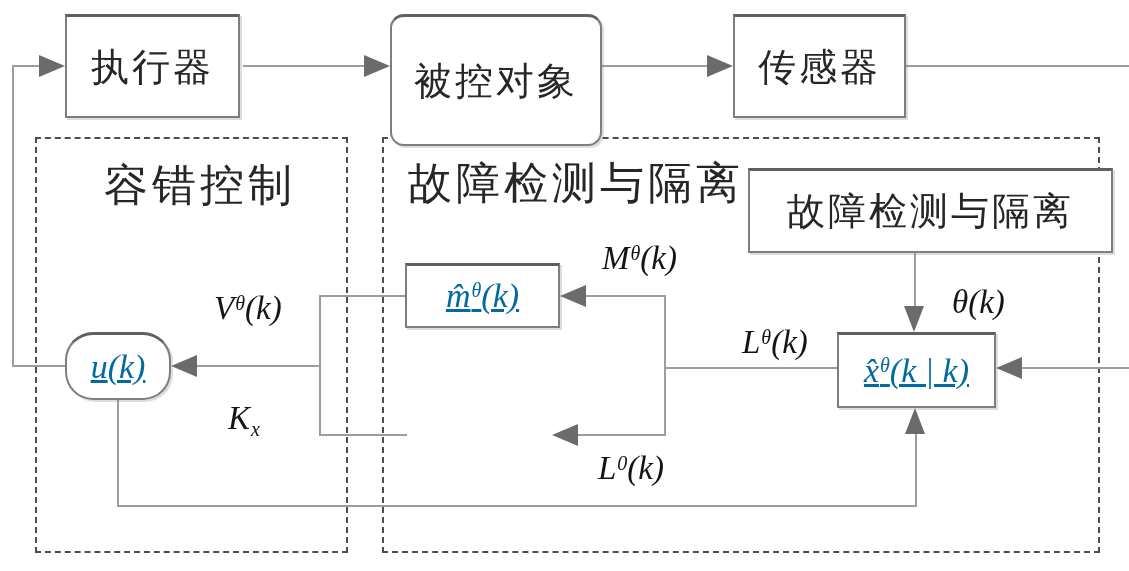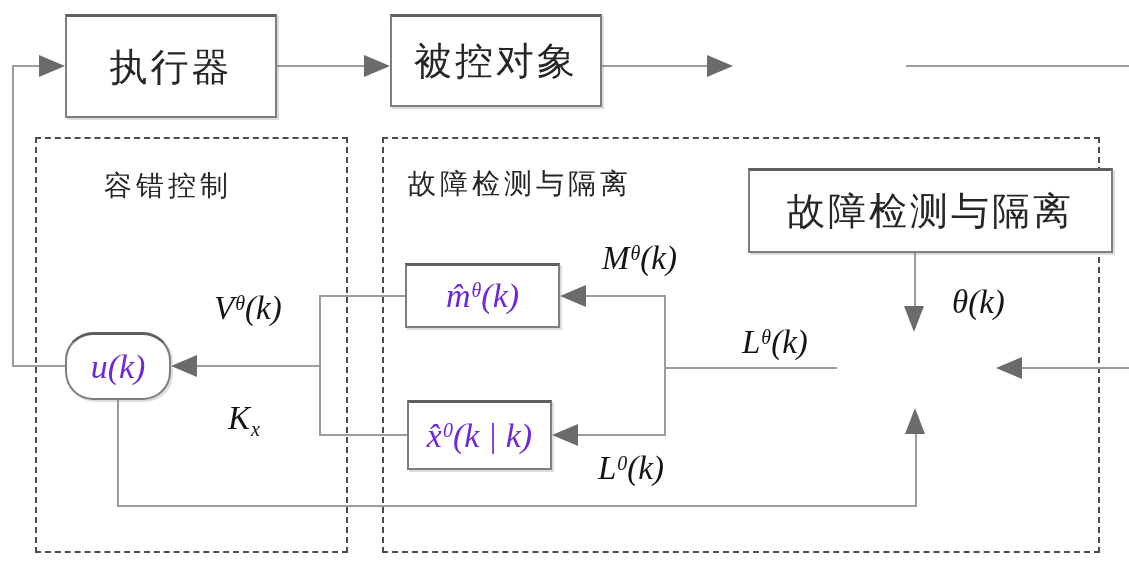--- a/index.html
+++ b/index.html
@@ -29,41 +29,41 @@
     font-size:38px;letter-spacing:3px;color:#262626;
     font-family:"Liberation Serif","DejaVu Serif",serif;
     white-space:nowrap;line-height:1;
   }
   
   .region{
     position:absolute;border:2px dashed var(--dash);
     box-sizing:border-box;background:transparent;
   }
   .region-title{
-    position:absolute;font-size:28px;letter-spacing:4px;color:#262626;
-    white-space:nowrap;line-height:1;margin-top:8px;
+    position:absolute;font-size:44px;letter-spacing:4px;color:#262626;
+    white-space:nowrap;line-height:1;
   }
   
   .hl{position:absolute;height:2px;background:var(--line);}
   .vl{position:absolute;width:2px;background:var(--line);}
   
   .arr{position:absolute;width:0;height:0;}
   .arr.r{border-top:11px solid transparent;border-bottom:11px solid transparent;border-left:26px solid var(--arrow);}
   .arr.l{border-top:11px solid transparent;border-bottom:11px solid transparent;border-right:26px solid var(--arrow);}
   .arr.d{border-left:10px solid transparent;border-right:10px solid transparent;border-top:26px solid var(--arrow);}
   .arr.u{border-left:10px solid transparent;border-right:10px solid transparent;border-bottom:26px solid var(--arrow);}
   
   .math{
     position:absolute;font-style:italic;font-size:33px;color:#141414;
     font-family:"Liberation Serif","DejaVu Serif",serif;
     white-space:nowrap;line-height:1;
   }
   .math sup{font-size:20px;font-style:italic;line-height:0;vertical-align:9px;margin-left:1px;}
   .math sub{font-size:20px;font-style:italic;line-height:0;vertical-align:-7px;margin-left:1px;}
-  .boxmath{font-style:italic;font-size:34px;color:#6d28d9;white-space:nowrap;line-height:1;}
+  .boxmath{font-style:italic;font-size:34px;color:#0369a1;white-space:nowrap;line-height:1;text-decoration:underline;}
   .boxmath sup{font-size:20px;font-style:italic;line-height:0;vertical-align:10px;margin-left:1px;}
 </style>
 </head>
 <body>
 
 <div class="stage">
 
   <div class="region" style="left:35px;top:137px;width:313px;height:416px;"></div>
   <div class="region" style="left:382px;top:137px;width:718px;height:416px;"></div>
 
@@ -98,45 +98,48 @@
   <div class="hl" style="left:1022px;top:367px;width:107px;"></div>
 
   <div class="vl" style="left:914px;top:253px;height:53px;"></div>
   <div class="arr d" style="left:904px;top:306px;"></div>
 
   <div class="vl" style="left:117px;top:400px;height:107px;"></div>
   <div class="hl" style="left:117px;top:505px;width:800px;"></div>
   <div class="vl" style="left:915px;top:432px;height:74px;"></div>
   <div class="arr u" style="left:905px;top:408px;"></div>
 
-  <div class="box" style="left:65px;top:14px;width:212px;height:104px;">
+  <div class="box" style="left:65px;top:14px;width:175px;height:104px;">
     <span class="cjk">执行器</span>
   </div>
 
-  <div class="box" style="left:390px;top:14px;width:212px;height:93px;">
+  <div class="box" style="left:390px;top:14px;width:212px;height:132px;border-radius:14px;">
     <span class="cjk">被控对象</span>
   </div>
 
+  <div class="box" style="left:733px;top:14px;width:173px;height:104px;">
+    <span class="cjk">传感器</span>
+  </div>
 
   <div class="box" style="left:748px;top:168px;width:365px;height:85px;text-align:center;">
     <span class="cjk">故障检测与隔离</span>
   </div>
 
   <div class="box" style="left:65px;top:332px;width:106px;height:68px;border-radius:28px;">
     <span class="boxmath"><span>u</span><span>(k)</span></span>
   </div>
 
   <div class="box" style="left:405px;top:263px;width:155px;height:65px;">
     <span class="boxmath"><span>m̂</span><sup>θ</sup><span>(k)</span></span>
   </div>
 
-  <div class="box" style="left:407px;top:400px;width:145px;height:70px;">
-    <span class="boxmath"><span>x̂</span><sup>0</sup><span>(k | k)</span></span>
+
+  <div class="box" style="left:837px;top:332px;width:159px;height:76px;">
+    <span class="boxmath"><span>x̂</span><sup>θ</sup><span>(k | k)</span></span>
   </div>
-
 
   <div class="math" style="left:214px;top:292px;"><span>V</span><sup>θ</sup><span>(k)</span></div>
 
   <div class="math" style="left:228px;top:402px;font-family:Liberation Serif, serif;"><span>K</span><sub>x</sub></div>
 
   <div class="math" style="left:602px;top:242px;"><span>M</span><sup>θ</sup><span>(k)</span></div>
 
   <div class="math" style="left:742px;top:326px;"><span>L</span><sup>θ</sup><span>(k)</span></div>
 
   <div class="math" style="left:598px;top:452px;"><span>L</span><sup>0</sup><span>(k)</span></div>

